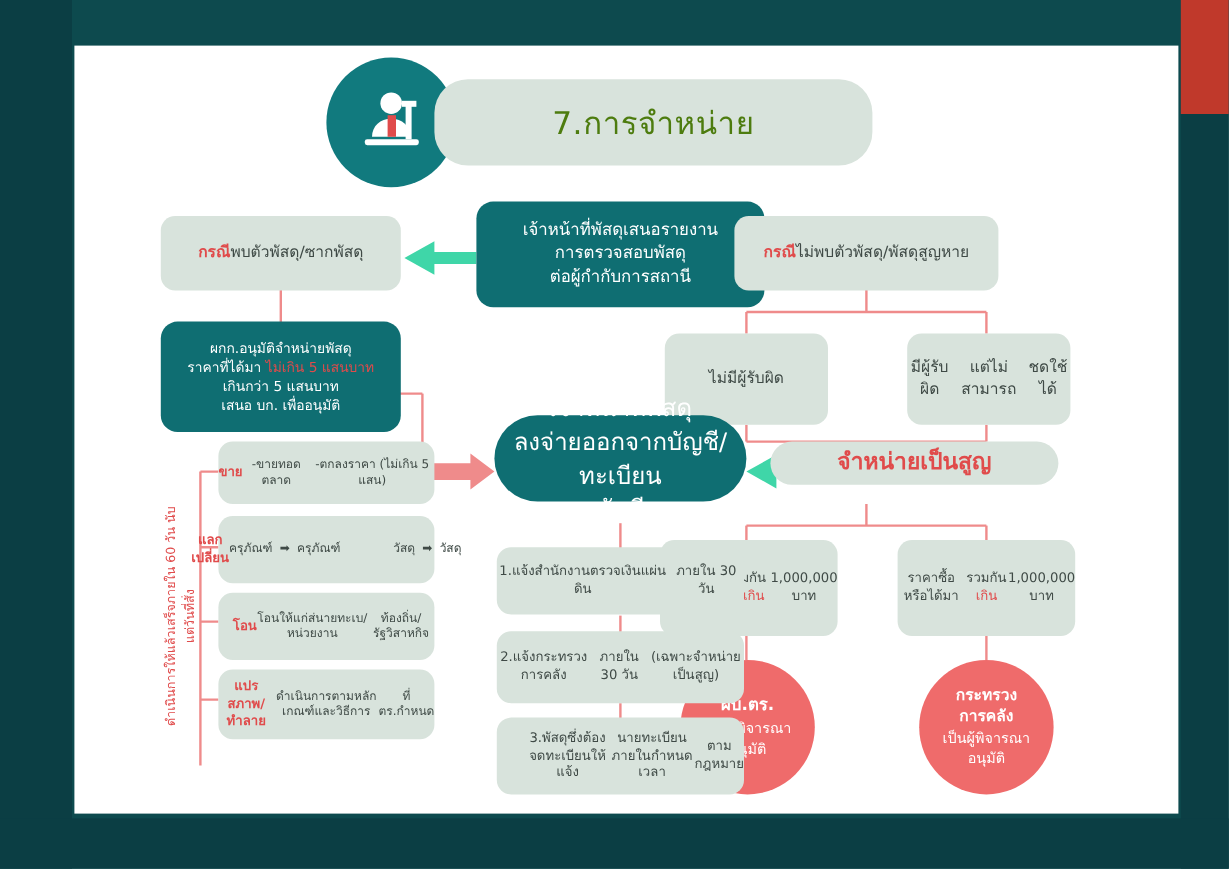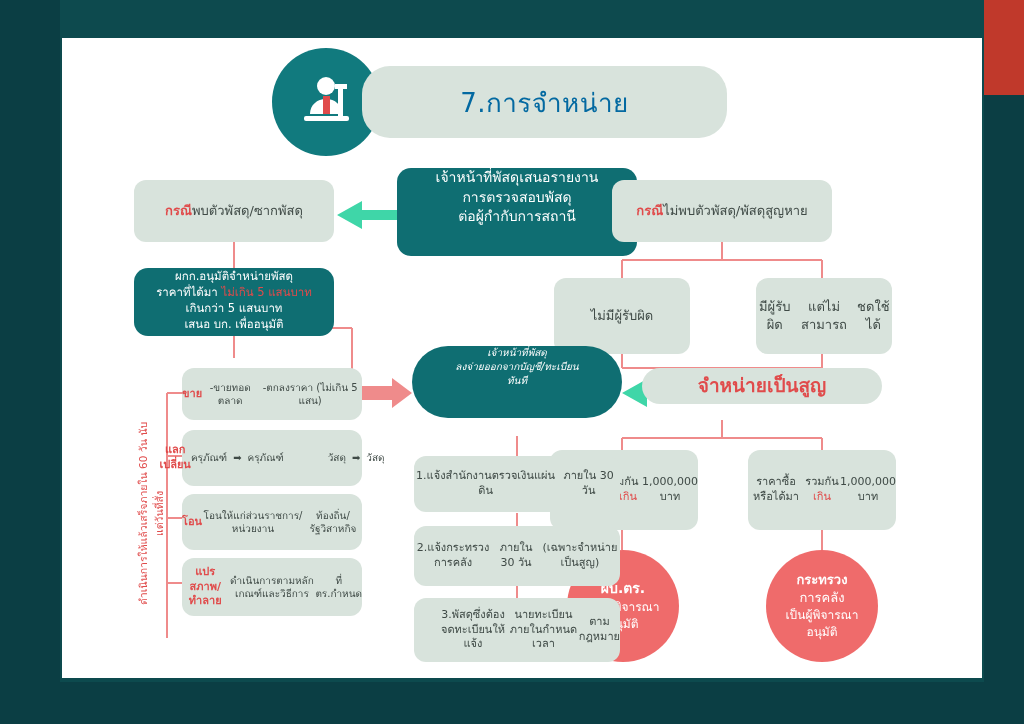--- a/index.html
+++ b/index.html
@@ -21,33 +21,33 @@
   }
 
   .node{position:absolute;box-sizing:border-box;}
   .rbox{
     background:#d8e3dc;border-radius:12px;
     display:flex;flex-direction:row;align-items:center;justify-content:center;
     text-align:center;color:#3f4a46;line-height:1.35;
   }
   .tealbox{
     background:#0f6e72;border-radius:14px;color:#ffffff;
-    display:flex;flex-direction:column;align-items:center;
+    display:flex;flex-direction:column;align-items:center;justify-content:center;
     text-align:center;line-height:1.4;
   }
   .circle{
     border-radius:50%;background:#ef6b6b;color:#ffffff;
     display:flex;flex-direction:column;align-items:center;justify-content:center;
     text-align:center;line-height:1.4;
   }
   .hdr{
     background:#d8e3dc;border-radius:28px;
     display:flex;align-items:center;justify-content:center;
   }
-  .hdr-title{color:#0369a1;font-size:26px;letter-spacing:.5px;}
+  .hdr-title{color:#4d7c0f;font-size:26px;letter-spacing:.5px;}
   .logo{
     position:absolute;width:108px;height:108px;border-radius:50%;
     background:#117a7e;display:flex;align-items:center;justify-content:center;
   }
   .red{color:#e04b4b;}
   .ttl-red{color:#e04b4b;font-weight:bold;}
   .sm{font-size:11px;}
   .xs{font-size:10px;}
   .md{font-size:13px;}
   svg.conn{position:absolute;left:0;top:0;width:920px;height:640px;pointer-events:none;}
@@ -143,21 +143,21 @@
   <div class="rbox node" style="left:72px;top:142px;width:200px;height:62px;">
     <div class="ttl-red md">กรณี</div>
     <div class="md">พบตัวพัสดุ/ซากพัสดุ</div>
   </div>
 
   <div class="rbox node" style="left:550px;top:142px;width:220px;height:62px;">
     <div class="ttl-red md">กรณี</div>
     <div class="md">ไม่พบตัวพัสดุ/พัสดุสูญหาย</div>
   </div>
 
-  <div class="tealbox node" style="left:72px;top:230px;width:200px;height:68px;font-size:11.5px;">
+  <div class="tealbox node" style="left:72px;top:230px;width:200px;height:92px;font-size:11.5px;">
     <div>ผกก.อนุมัติจำหน่ายพัสดุ</div>
     <div>
       <span>ราคาที่ได้มา </span><span class="red">ไม่เกิน 5 แสนบาท</span>
     </div>
     <div>เกินกว่า 5 แสนบาท</div>
     <div>เสนอ บก. เพื่ออนุมัติ</div>
   </div>
 
   <div class="rbox node" style="left:694px;top:240px;width:136px;height:76px;">
     <div class="md">มีผู้รับผิด</div>
@@ -181,35 +181,35 @@
       <span>➡</span>
       <span>ครุภัณฑ์</span>
     </div>
     <div class="xs" style="display:flex;align-items:flex-start;gap:6px;margin-left:44px;">
       <span>วัสดุ</span>
       <span>➡</span>
       <span>วัสดุ</span>
     </div>
   </div>
 
-  <div class="rbox node" style="left:120px;top:456px;width:180px;height:56px;">
+  <div class="rbox node" style="left:120px;top:456px;width:180px;height:56px;padding-left:12px;">
     <div class="ttl-red sm">โอน</div>
-    <div class="xs">โอนให้แก่ส่วนราชการ/หน่วยงาน</div>
+    <div class="xs">โอนให้แก่ส่นายทะเบ/หน่วยงาน</div>
     <div class="xs">ท้องถิ่น/รัฐวิสาหกิจ</div>
   </div>
 
   <div class="rbox node" style="left:120px;top:520px;width:180px;height:58px;">
     <div class="ttl-red sm">แปรสภาพ/ทำลาย</div>
     <div class="xs">ดำเนินการตามหลักเกณฑ์และวิธีการ</div>
     <div class="xs">ที่ ตร.กำหนด</div>
   </div>
 
   <div class="vertlabel" style="left:74px;top:380px;height:190px;">ดำเนินการให้แล้วเสร็จภายใน 60 วัน นับแต่วันที่สั่ง</div>
 
-  <div class="tealbox node" style="left:350px;top:308px;width:210px;height:72px;border-radius:45px;font-size:10px;font-style:italic;">
+  <div class="tealbox node" style="left:350px;top:308px;width:210px;height:72px;border-radius:45px;font-size:20px;">
     <div>เจ้าหน้าที่พัสดุ</div>
     <div>ลงจ่ายออกจากบัญชี/ทะเบียน</div>
     <div>ทันที</div>
   </div>
 
   <div class="rbox node" style="left:580px;top:330px;width:240px;height:36px;border-radius:26px;">
     <div class="ttl-red" style="font-size:19px;">จำหน่ายเป็นสูญ</div>
   </div>
 
   <div class="rbox node" style="left:488px;top:412px;width:148px;height:80px;">
@@ -228,21 +228,21 @@
     <div class="sm">1,000,000 บาท</div>
   </div>
 
   <div class="circle node" style="left:505px;top:512px;width:112px;height:112px;font-size:12px;">
     <div style="font-size:14px;font-weight:bold;">ผบ.ตร.</div>
     <div>เป็นผู้พิจารณา</div>
     <div>อนุมัติ</div>
   </div>
   <div class="circle node" style="left:704px;top:512px;width:112px;height:112px;font-size:12px;">
     <div style="font-size:13px;font-weight:bold;">กระทรวง</div>
-    <div style="font-size:13px;font-weight:normal;">การคลัง</div>
+    <div style="font-size:13px;font-weight:bold;">การคลัง</div>
     <div>เป็นผู้พิจารณา</div>
     <div>อนุมัติ</div>
   </div>
 
   <div class="rbox node" style="left:352px;top:418px;width:206px;height:56px;">
     <div class="sm">1.แจ้งสำนักงานตรวจเงินแผ่นดิน</div>
     <div class="sm">ภายใน 30 วัน</div>
   </div>
   <div class="rbox node" style="left:352px;top:488px;width:206px;height:60px;">
     <div class="sm">2.แจ้งกระทรวงการคลัง</div>

